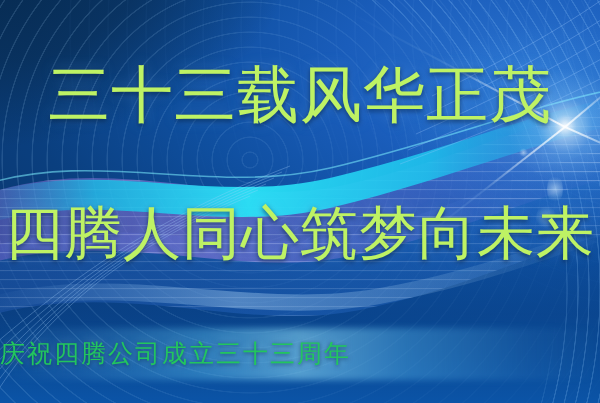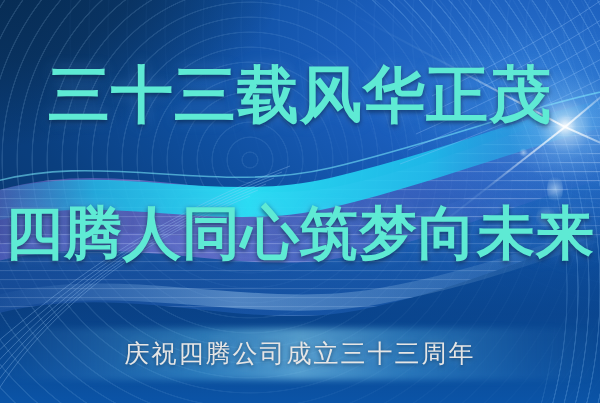--- a/index.html
+++ b/index.html
@@ -95,33 +95,33 @@
       rgba(150,230,255,.52) 50%,
       rgba(110,210,255,.30) 68%,
       rgba(120,205,255,.08) 88%,
       rgba(120,205,255,0) 100%);
     filter:blur(3px);
   }
 
   
   .headline{
     position:absolute;left:0;right:0;text-align:center;
-    color:#5eead4;
-    font-weight:bold;
+    color:#bef264;
+    font-weight:normal;
     letter-spacing:1px;
     white-space:nowrap;
     text-shadow:
       0 2px 5px rgba(3,26,58,.65),
       0 0 14px rgba(120,185,255,.35);
   }
   .line1{top:60px;font-size:62px;line-height:70px;}
   .line2{top:198px;font-size:58px;line-height:70px;}
   .subtitle{
     position:absolute;left:0;right:0;top:337px;
-    text-align:center;color:#e5e5e5;
+    text-align:left;color:#22c55e;
     font-family:"Liberation Serif","DejaVu Serif",serif;
     font-size:25px;line-height:34px;letter-spacing:2px;
     white-space:nowrap;
     text-shadow:0 1px 4px rgba(4,40,80,.8), 0 0 10px rgba(160,225,255,.45);
   }
 </style>
 </head>
 <body>
 
 <div class="stage">

